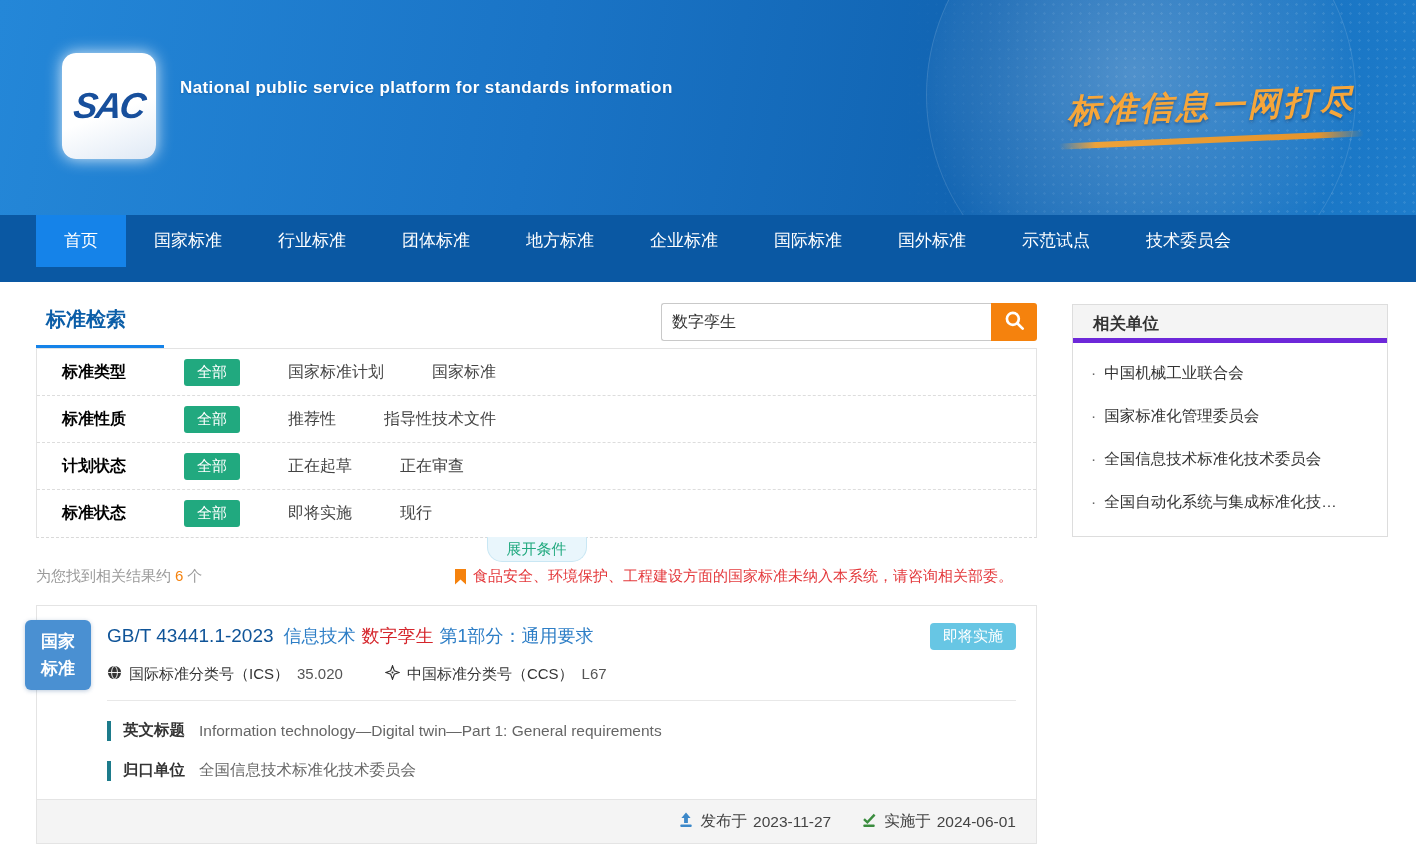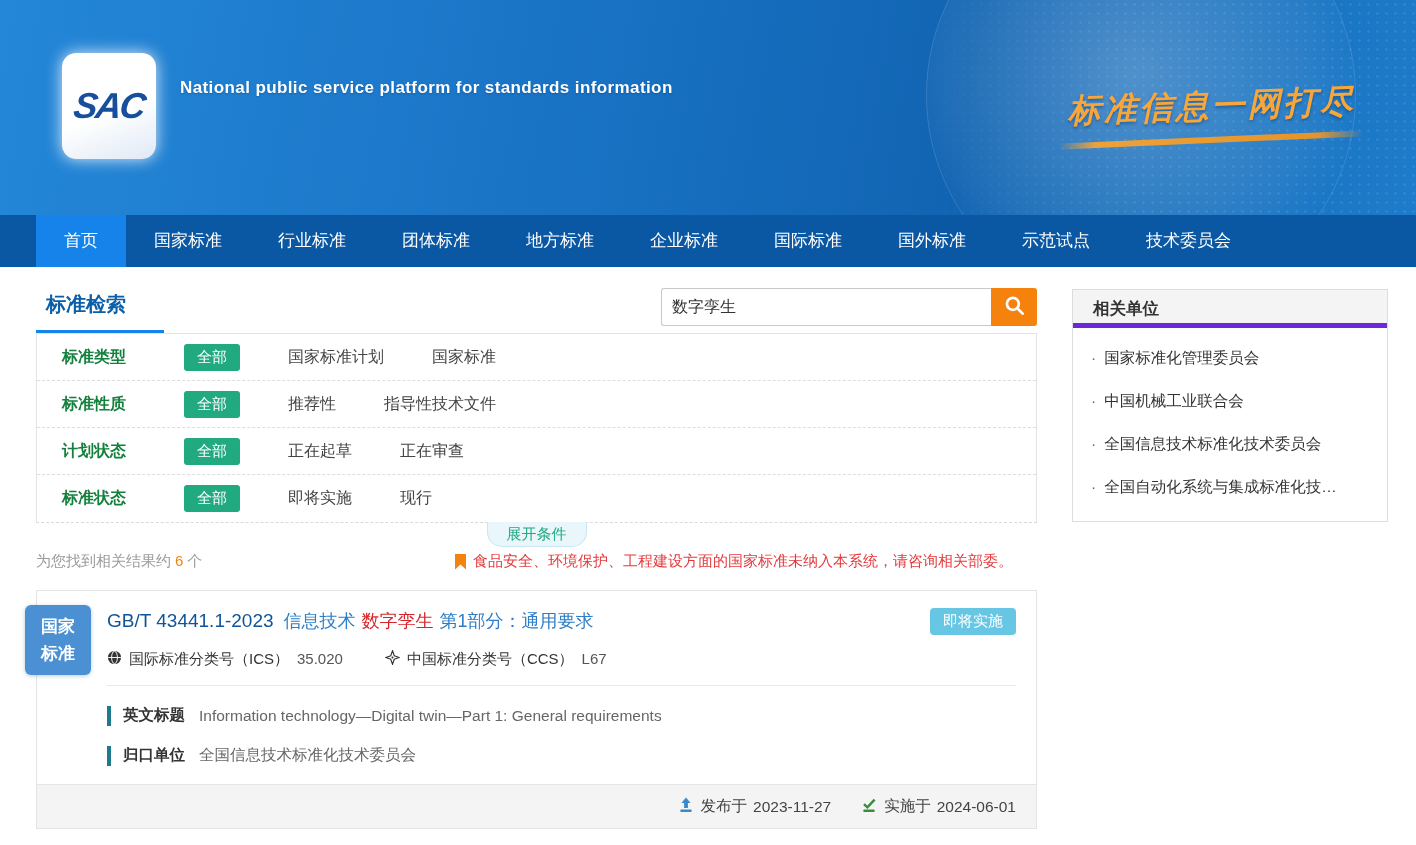--- a/index.html
+++ b/index.html
@@ -29,21 +29,21 @@
     text-shadow:0 2px 3px rgba(0,40,90,.35); }
   .site-subtitle { margin-top:8px; font-size:17px; font-weight:bold; letter-spacing:.4px;
     text-shadow:0 1px 2px rgba(0,40,90,.3); }
   .slogan-wrap { position:absolute; right:52px; top:84px; text-align:center; }
   .slogan { font-size:33px; font-weight:bold; font-style:italic; color:#f6a63a;
     letter-spacing:3px; text-shadow:0 2px 3px rgba(0,30,70,.35); transform:rotate(-2deg); }
   .slogan-stroke { margin-top:8px; height:6px; width:305px; transform:rotate(-2.5deg); border-radius:3px;
     background:linear-gradient(90deg,rgba(240,160,50,0) 0%,#eda239 12%,#e5942b 85%,rgba(240,160,50,0) 100%); }
 
   
-  .main-nav { height:52px; background:#0a58a3; display:flex; padding-left:36px; }
+  .main-nav { height:67px; background:#0a58a3; display:flex; padding-left:36px; }
   .nav-item { height:52px; line-height:52px; padding:0 28px; color:#fff; font-size:17px;
     cursor:pointer; white-space:nowrap; }
   .nav-item.active { background:#1583e9; }
 
   
   .content { display:flex; padding:0 0 0 36px; }
   .main-col { width:1001px; }
   .side-col { width:316px; margin-left:35px; }
 
   
@@ -56,21 +56,21 @@
     border-radius:3px 0 0 3px; font-size:16px; padding:0 10px; color:#333; outline:none;
     font-family:"Liberation Sans","DejaVu Sans",sans-serif; }
   .search-btn { width:46px; height:38px; background:#f5820d; border:none; border-radius:0 3px 3px 0;
     display:flex; align-items:center; justify-content:center; cursor:pointer; }
 
   
   .filter-box { border:1px solid #e3e3e3; border-bottom:1px dashed #d9d9d9; background:#fff; }
   .filter-row { display:flex; align-items:center; height:47px; padding-left:25px;
     border-bottom:1px dashed #ddd; }
   .filter-row:last-child { border-bottom:none; }
-  .filter-label { width:96px; font-size:16px; font-weight:bold; color:#15803d; }
+  .filter-label { width:96px; font-size:16px; font-weight:bold; color:#000000; }
   .filter-all { margin-left:26px; background:#21a97f; color:#fff; font-size:15px;
     padding:4px 13px; border-radius:3px; cursor:pointer; }
   .filter-opt { margin-left:48px; font-size:16px; color:#444; cursor:pointer; }
   .expand-tab { position:relative; margin:-1px auto 0; width:fit-content;
     background:#e9f6fc; border:1px solid #c9e7f4; border-top:none; border-radius:0 0 15px 15px;
     padding:3px 19px 2px; font-size:15px; color:#21a97f; cursor:pointer; }
 
   
   .meta-row { display:flex; justify-content:space-between; align-items:center; margin-top:5px; padding-right:24px; }
   .result-count { font-size:15px; color:#9a9a9a; }
@@ -278,21 +278,21 @@
             <span>2024-06-01</span>
           </div>
         </div>
       </div>
     </main>
 
     <aside class="side-col">
       <div class="side-box">
         <div class="side-header">相关单位</div>
         <div class="side-list">
+          <div class="side-item">中国机械工业联合会</div>
           <div class="side-item">国家标准化管理委员会</div>
-          <div class="side-item">中国机械工业联合会</div>
           <div class="side-item">全国信息技术标准化技术委员会</div>
           <div class="side-item">全国自动化系统与集成标准化技…</div>
         </div>
       </div>
     </aside>
   </div>
 </div>
 
 </body></html>

